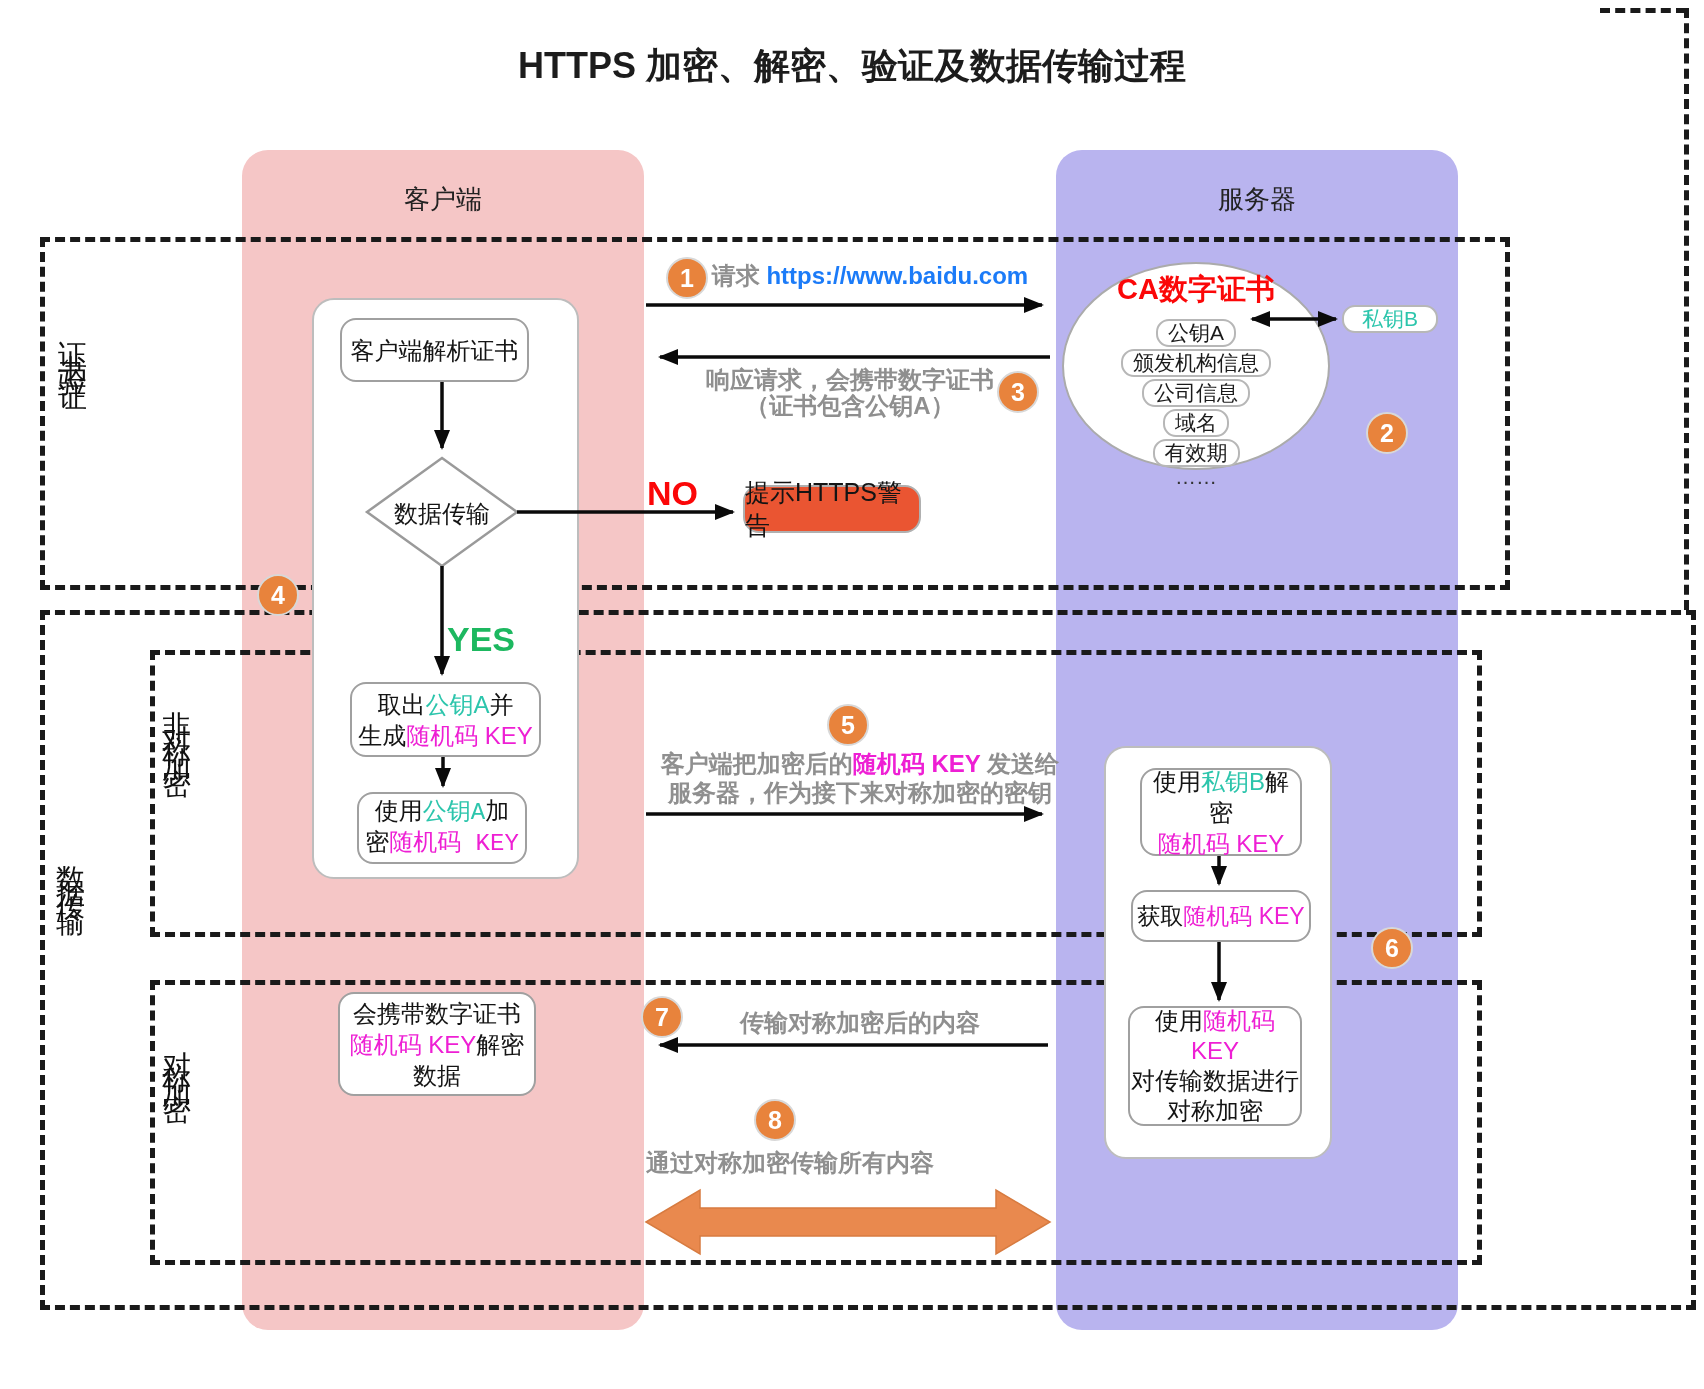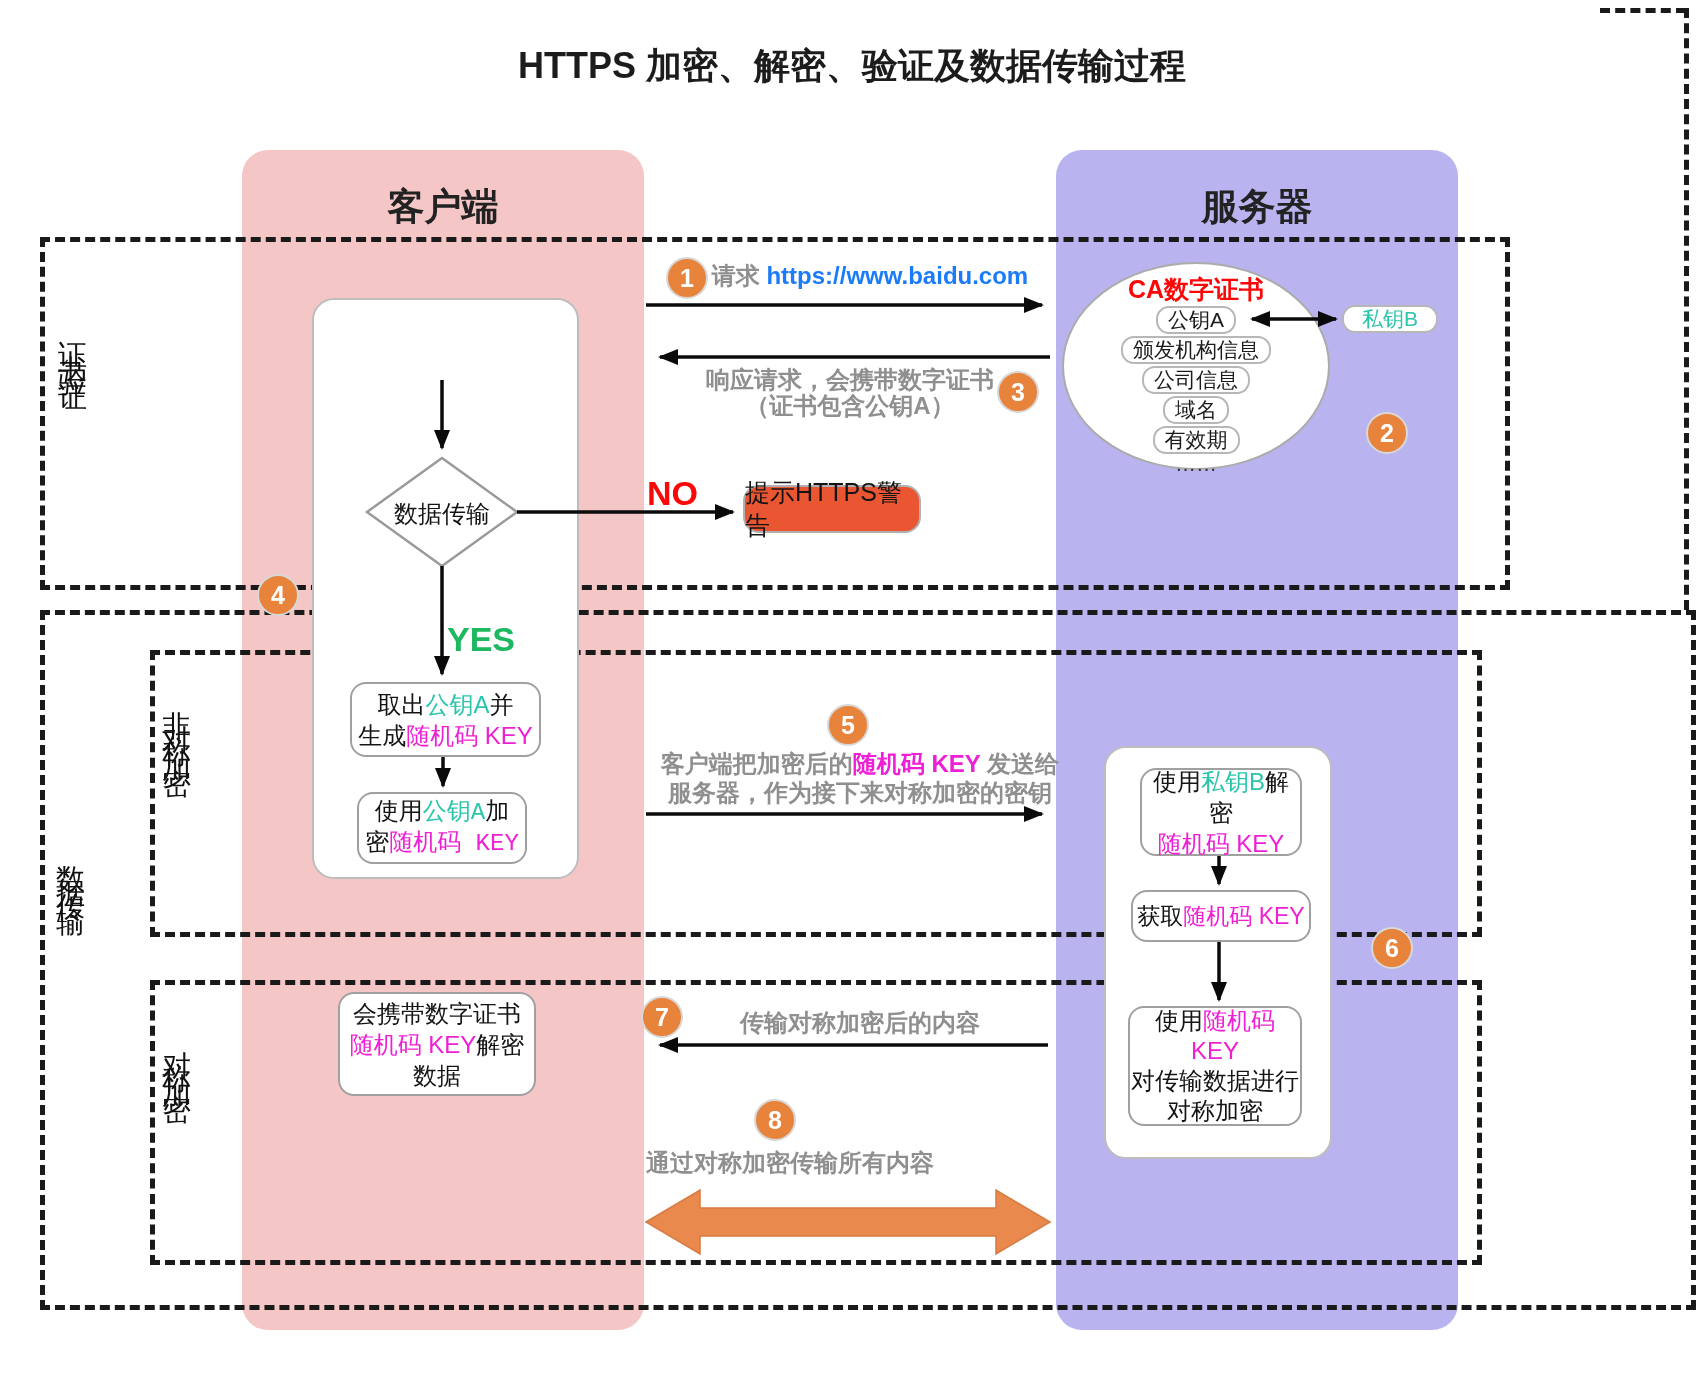--- a/index.html
+++ b/index.html
@@ -1,36 +1,36 @@
 <!DOCTYPE html>
 <html><head>
 <meta charset="utf-8">
 <style>
   html,body{margin:0;padding:0;background:#ffffff;}
   body{font-family:"Liberation Sans","DejaVu Sans",sans-serif;}
   .canvas{position:relative;width:1704px;height:1351px;background:#fff;overflow:hidden;}
   .col{position:absolute;top:150px;height:1180px;width:402px;border-radius:26px;z-index:1;}
   .col-client{left:242px;background:#f5c6c6;}
   .col-server{left:1056px;background:#b9b4ef;}
-  .col-header{position:absolute;top:182px;width:402px;text-align:center;font-size:37px;font-weight:700;color:#222;z-index:6;}
+  .col-header{position:absolute;top:182px;width:402px;text-align:center;font-size:26px;font-weight:400;color:#222;z-index:6;}
   .dashed{position:absolute;border:5px dashed #1a1a1a;z-index:2;}
   .vlabel{position:absolute;writing-mode:vertical-rl;text-orientation:upright;letter-spacing:14px;font-size:29px;font-weight:500;color:#111;z-index:6;line-height:1;}
   .panel{position:absolute;background:#ffffff;border:2px solid #bdbdbd;border-radius:22px;z-index:3;}
   .box{position:absolute;background:#fff;border:2px solid #a0a0a0;border-radius:16px;display:flex;flex-direction:column;align-items:center;justify-content:center;text-align:center;color:#141414;font-size:24px;line-height:31px;z-index:6;font-weight:500;}
   .boxwrap{display:block;padding:6px 8px;}
   .circle{position:absolute;width:42px;height:42px;border-radius:50%;background:#e8833c;border:2px solid #d8d8d8;color:#fff;font-size:25px;font-weight:700;display:flex;align-items:center;justify-content:center;z-index:7;box-sizing:border-box;}
   .msg{position:absolute;color:#8f8f8f;font-size:24px;font-weight:600;text-align:center;white-space:nowrap;z-index:6;line-height:28px;}
   .m{color:#ee1fd4;}
   .t{color:#2cc5ac;}
   .blue{color:#1b7bf8;}
   .red{color:#fb0708;}
   .green{color:#1db860;}
   .yn{position:absolute;font-size:34px;font-weight:700;z-index:6;}
   .ellipse{position:absolute;left:1062px;top:262px;width:268px;height:208px;background:#fff;border:2px solid #ababab;border-radius:50%;z-index:4;display:flex;flex-direction:column;align-items:center;padding-top:12px;box-sizing:border-box;}
-  .ca-title{font-size:25px;font-weight:600;color:#fb0708;line-height:26px;margin-bottom:3px;}
+  .ca-title{font-size:29px;font-weight:600;color:#fb0708;line-height:26px;margin-bottom:16px;}
   .pill{background:#fff;border:2px solid #b7b7b7;border-radius:13px;font-size:21px;line-height:24px;padding:0 10px;margin:1px 0;color:#1a1a1a;white-space:nowrap;}
   .dots{font-size:21px;color:#333;line-height:18px;}
   .pk-pill{position:absolute;left:1342px;top:305px;width:96px;height:28px;background:#fff;border:2px solid #b7b7b7;border-radius:13px;z-index:6;display:flex;align-items:center;justify-content:center;font-size:21px;box-sizing:border-box;}
   .warn{position:absolute;left:743px;top:485px;width:178px;height:48px;background:#ea5532;border:2px solid #b0b0b0;border-radius:16px;display:flex;align-items:center;justify-content:center;color:#141414;font-size:25px;font-weight:500;z-index:6;box-sizing:border-box;}
   .diamond-label{position:absolute;left:362px;top:498px;width:160px;text-align:center;font-size:24px;color:#141414;font-weight:500;z-index:6;}
   svg.overlay{position:absolute;left:0;top:0;z-index:5;pointer-events:none;}
   .title{position:absolute;left:0;top:42px;width:1704px;text-align:center;font-size:36px;font-weight:600;color:#1c1c1c;z-index:6;}
 </style>
 </head>
 <body>
@@ -74,20 +74,23 @@
     <polygon points="442,458 517,512 442,566 367,512" fill="#ffffff" stroke="#9a9a9a" stroke-width="2.5"></polygon>
     <path d="M517 512 H733" stroke="#0a0a0a" stroke-width="3.5" fill="none" marker-end="url(#arr)"></path>
     <path d="M442 566 V674" stroke="#0a0a0a" stroke-width="3.5" fill="none" marker-end="url(#arr)"></path>
     <path d="M443 753 V786" stroke="#0a0a0a" stroke-width="3.5" fill="none" marker-end="url(#arr)"></path>
     <path d="M1219 853 V884" stroke="#0a0a0a" stroke-width="3.5" fill="none" marker-end="url(#arr)"></path>
     <path d="M1219 938 V1000" stroke="#0a0a0a" stroke-width="3.5" fill="none" marker-end="url(#arr)"></path>
     <path d="M1252 319 H1336" stroke="#0a0a0a" stroke-width="3.5" fill="none" marker-start="url(#arr)" marker-end="url(#arr)"></path>
     <polygon points="646,1222 700,1190 700,1208 996,1208 996,1190 1050,1222 996,1254 996,1236 700,1236 700,1254" fill="#e9894e" stroke="#d77b40" stroke-width="1.5"></polygon>
   </svg>
 
+  <div class="box" style="left:340px;top:318px;width:185px;height:60px;">
+    <span>客户端解析证书</span>
+  </div>
 
   <div class="diamond-label">数据传输</div>
 
   <div class="yn red" style="left:647px;top:474px;">NO</div>
   <div class="yn green" style="left:447px;top:620px;">YES</div>
 
   <div class="warn">
     <span>提示HTTPS警告</span>
   </div>
 

